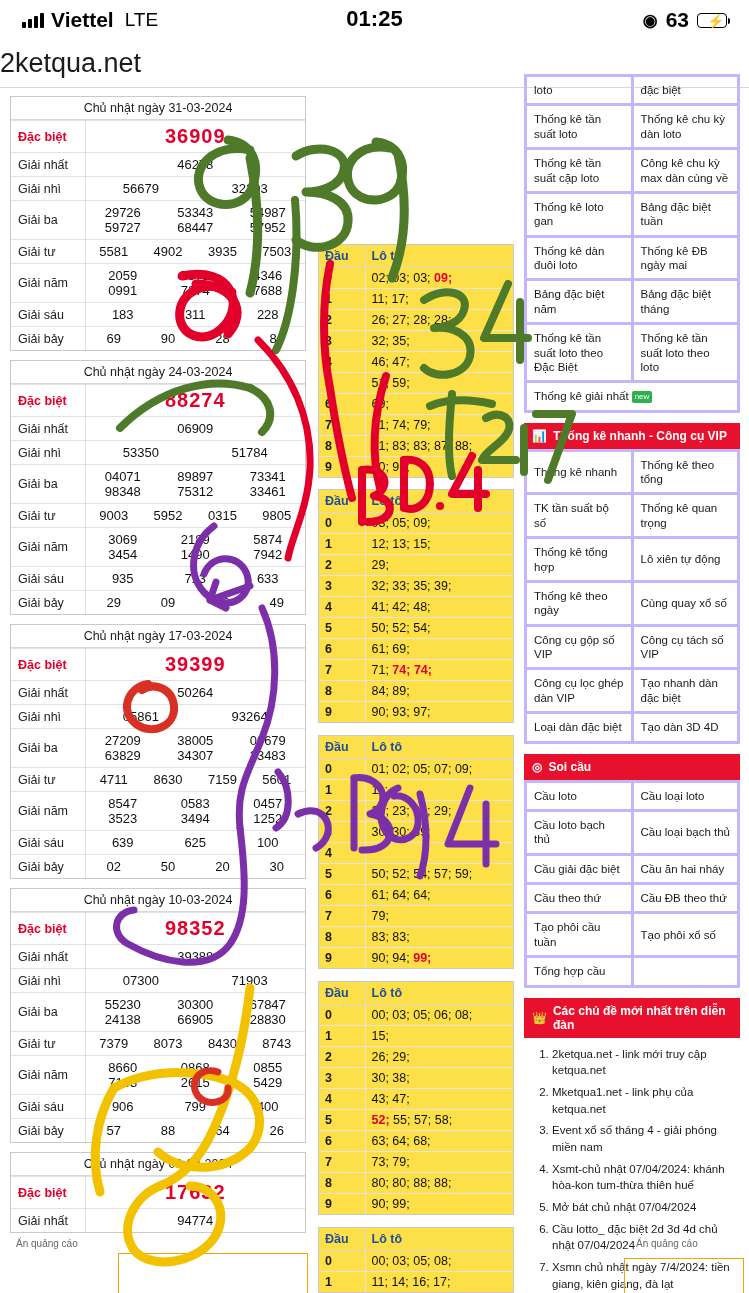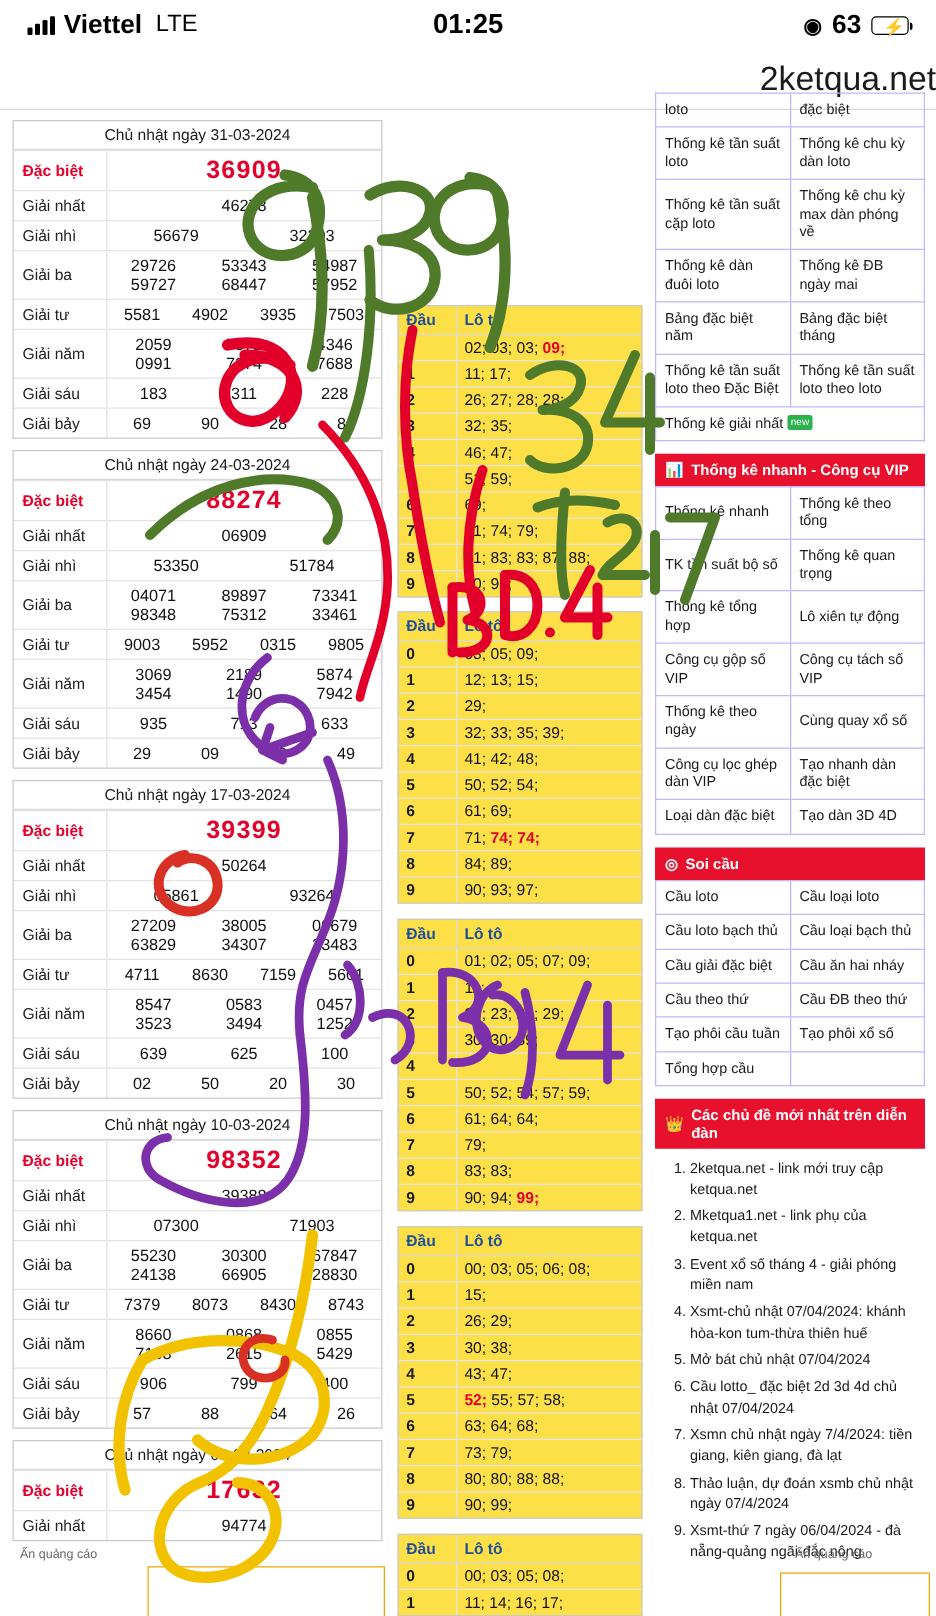--- a/index.html
+++ b/index.html
@@ -43,21 +43,21 @@
   }
   .batt:after {
     content:""; position:absolute; right:-4px; top:4px; width:2.5px; height:6px;
     background:#000; border-radius:0 2px 2px 0;
   }
   .batt .fill { height:100%; width:63%; background:#35c759; border-radius:2px; }
   .batt .bolt { position:absolute; left:9px; top:-1px; font-size:14px; color:#000; }
 
   
   .site-title {
-    text-align:right;
+    text-align:left;
     font-size:27px;
     color:#1b1b1b;
     padding:4px 0 8px 0;
     font-weight:400;
   }
 
   
   .page {
     position:relative;
     border-top:1px solid #d8d8d8;
@@ -121,21 +121,21 @@
     color:#111;
   }
   .loto td.d {
     width:46px; color:#1a1a1a; border-right:1px solid #e4e4e4; font-weight:bold;
   }
   .loto td em { font-style:normal; color:#e3002b; font-weight:bold;text-align:right; }
 
   
   .menu { border-collapse:collapse; width:100%; }
   .menu td {
-    border:1px solid #c4b5fd;
+    border:3px solid #c4b5fd;
     font-size:11.5px;
     padding:6px 7px;
     color:#1a1a1a;
     vertical-align:middle;
     width:50%;
     line-height:1.25;
   }
   .menu td.wide { width:100%; }
   .sec-head {
     background:#e8112d; color:#fff; font-size:12px; font-weight:bold;
@@ -788,21 +788,25 @@
           <tr>
             <td>loto</td>
             <td>đặc biệt</td>
           </tr>
       <tr>
             <td>Thống kê tần suất loto</td>
             <td>Thống kê chu kỳ dàn loto</td>
           </tr>
       <tr>
             <td>Thống kê tần suất cặp loto</td>
-            <td>Thống kê chu kỳ max dàn phóng về</td>
+            <td>Công kê chu kỳ max dàn cùng về</td>
+          </tr>
+      <tr>
+            <td>Thống kê loto gan</td>
+            <td>Bảng đặc biệt tuần</td>
           </tr>
       <tr>
             <td>Thống kê dàn đuôi loto</td>
             <td>Thống kê ĐB ngày mai</td>
           </tr>
       <tr>
             <td>Bảng đặc biệt năm</td>
             <td>Bảng đặc biệt tháng</td>
           </tr>
       <tr>
@@ -827,26 +831,26 @@
           </tr>
       <tr>
             <td>TK tần suất bộ số</td>
             <td>Thống kê quan trọng</td>
           </tr>
       <tr>
             <td>Thống kê tổng hợp</td>
             <td>Lô xiên tự động</td>
           </tr>
       <tr>
+            <td>Thống kê theo ngày</td>
+            <td>Cùng quay xổ số</td>
+          </tr>
+      <tr>
             <td>Công cụ gộp số VIP</td>
             <td>Công cụ tách số VIP</td>
-          </tr>
-      <tr>
-            <td>Thống kê theo ngày</td>
-            <td>Cùng quay xổ số</td>
           </tr>
       <tr>
             <td>Công cụ lọc ghép dàn VIP</td>
             <td>Tạo nhanh dàn đặc biệt</td>
           </tr>
       <tr>
             <td>Loại dàn đặc biệt</td>
             <td>Tạo dàn 3D 4D</td>
           </tr>
     </tbody>

